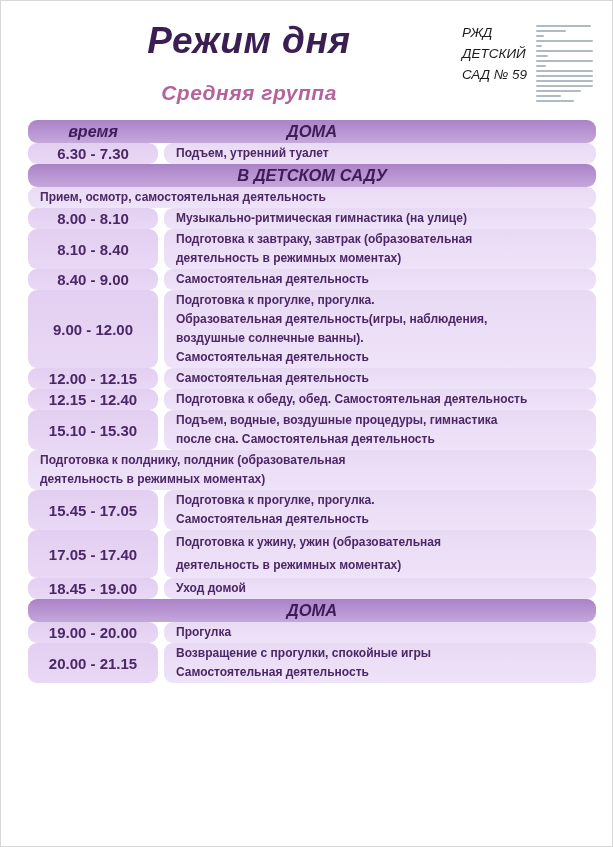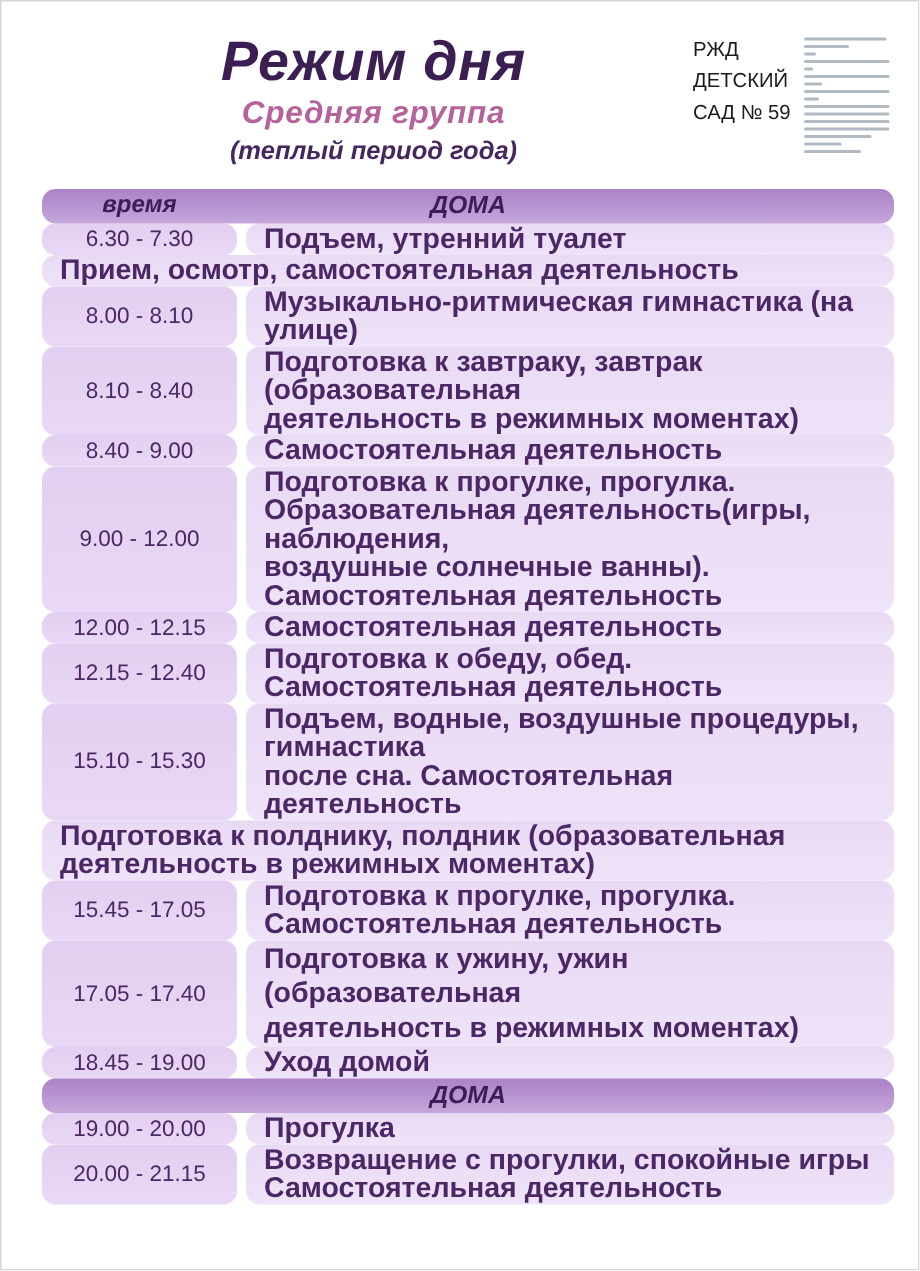--- a/index.html
+++ b/index.html
@@ -20,27 +20,27 @@
   }
   
   .header{display:flex;padding:18px 14px 0 35px;}
   .titles{width:452px;text-align:center;padding-top:2px;}
   .doc-title{
     font-size:37px;font-weight:bold;font-style:italic;
     color:var(--title);line-height:1.1;letter-spacing:0.5px;
   }
   .doc-subtitle{
     font-size:21px;font-weight:bold;font-style:italic;
-    color:var(--subtitle);margin-top:2px;letter-spacing:0.5px;
+    color:var(--subtitle);margin-top:19px;letter-spacing:0.5px;
   }
   .doc-period{
     font-size:17px;font-weight:bold;font-style:italic;
     color:var(--period);margin-top:3px;
   }
-  .org{display:flex;gap:4px;margin-left:auto;padding-top:4px;}
+  .org{display:flex;gap:4px;margin-left:auto;padding-top:4px;font-style:italic;}
   .org-name{
     width:70px;font-size:13.5px;line-height:1.55;color:var(--org-text);
     white-space:normal;
   }
   .stamp{width:62px;padding-top:2px;}
   .stamp-line{
     height:2px;background:var(--stamp-text);opacity:.75;
     margin-bottom:3px;border-radius:1px;
   }
   
@@ -59,42 +59,41 @@
   .band .time-label{
     position:absolute;left:0;top:0;bottom:0;width:130px;
     display:flex;align-items:center;justify-content:center;
     font-size:16px;
   }
   .cell{border-radius:9px;min-height:21px;}
   .cell-time{
     flex:0 0 130px;
     background:linear-gradient(180deg,var(--time-cell-top),var(--time-cell-bottom));
     display:flex;align-items:center;justify-content:center;
-    color:var(--cell-text);font-weight:normal;font-size:15px;
+    color:var(--cell-text);font-weight:bold;font-size:15px;
     padding:1px 2px;text-align:center;
   }
   .cell-act{
     flex:1;
     background:linear-gradient(180deg,var(--act-cell-top),var(--act-cell-bottom));
     display:flex;align-items:center;
-    color:var(--cell-text);font-weight:bold;font-size:19px;line-height:19px;
+    color:var(--cell-text);font-weight:bold;font-size:12px;line-height:19px;
     padding:1px 12px;white-space:pre-line;
   }
   .cell-act.spread{line-height:23px;}
 </style>
 </head>
 <body>
 
 <div class="page">
 
   <div class="header">
     <div class="titles">
       <div class="doc-title">Режим дня</div>
       <div class="doc-subtitle">Средняя группа</div>
-      <div class="doc-period">(теплый период года)</div>
     </div>
     <div class="org">
       <div class="org-name">РЖД ДЕТСКИЙ САД № 59</div>
       <div class="stamp">
           <div class="stamp-line" style="width: 55px;"></div>
           <div class="stamp-line" style="width: 30px;"></div>
           <div class="stamp-line" style="width: 8px;"></div>
           <div class="stamp-line" style="width: 57px;"></div>
           <div class="stamp-line" style="width: 6px;"></div>
           <div class="stamp-line" style="width: 57px;"></div>
@@ -118,20 +117,23 @@
       <span class="time-label">время</span>
       <span>ДОМА</span>
     </div>
   </div>
 
   <div class="row">
     <div class="cell cell-time">6.30 - 7.30</div>
     <div class="cell cell-act">Подъем, утренний туалет</div>
   </div>
 
+  <div class="row">
+    <div class="band">В ДЕТСКОМ САДУ</div>
+  </div>
 
   <div class="row">
     <div class="cell cell-act">Прием, осмотр, самостоятельная деятельность</div>
   </div>
 
   <div class="row">
     <div class="cell cell-time">8.00 - 8.10</div>
     <div class="cell cell-act">Музыкально-ритмическая гимнастика (на улице)</div>
   </div>
 

